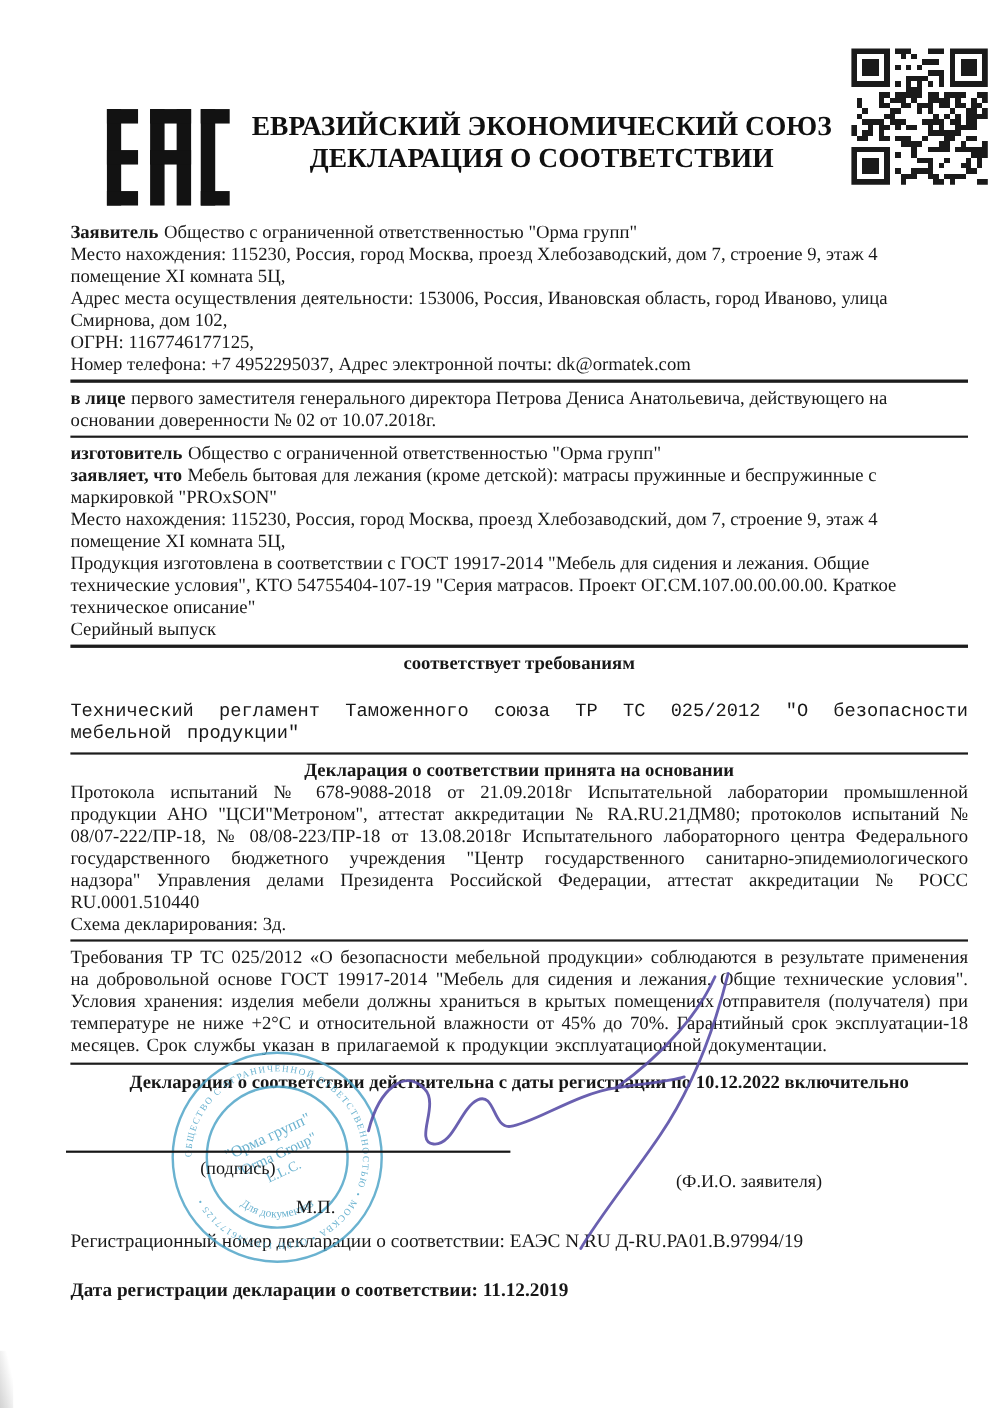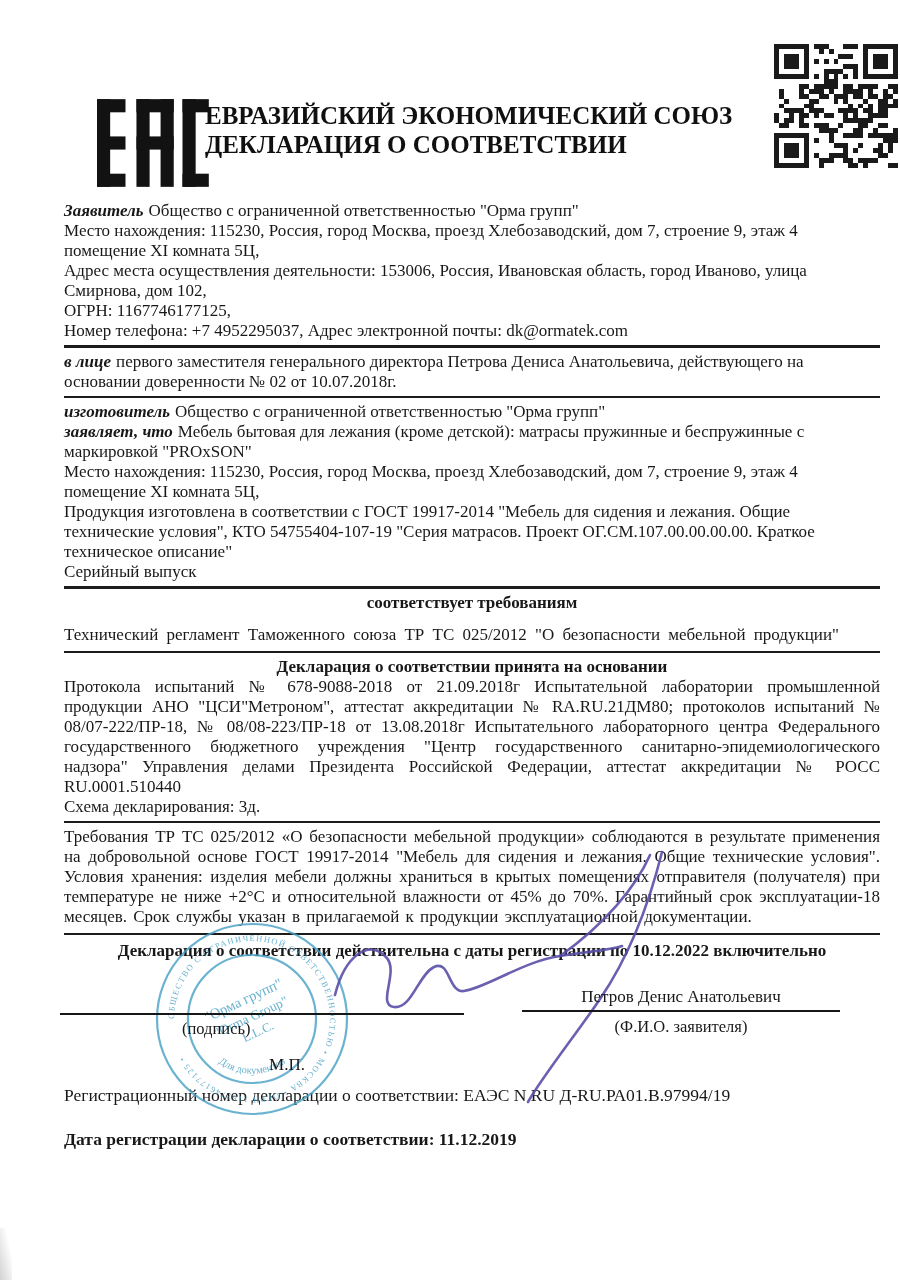--- a/index.html
+++ b/index.html
@@ -1,43 +1,43 @@
 <!DOCTYPE html>
 <html><head>
 <meta charset="utf-8">
 <style>
   html,body{margin:0;padding:0;background:#ffffff;}
   .page{position:relative;width:900px;height:1280px;background:#fff;overflow:hidden;
         font-family:"Liberation Serif","DejaVu Serif",serif;color:#181818;}
   
   .eac-logo{position:absolute;left:97px;top:98px;width:114px;height:90px;}
-  .title{position:absolute;left:205px;top:101px;width:575px;
+  .title{position:absolute;left:205px;top:101px;width:575px;text-align:center;
          font-weight:bold;font-size:25px;line-height:29px;color:#101010;}
   .qr{position:absolute;left:774px;top:44px;width:124px;height:124px;}
   
   .doc-body{position:absolute;left:64px;top:201px;width:816px;font-size:17px;line-height:20px;}
   p{margin:0;}
   .b{font-weight:bold;text-align:center;}
-  .lbl{font-weight:bold;margin-right:5px;font-style:italic;}
+  .lbl{font-weight:bold;margin-right:5px;}
   .sep{border:0;border-top:2px solid #1c1c1c;margin:4px 0 4px;}
   .sep.thick{border-top-width:3px;}
   .just{text-align:justify;}
   .ws4{word-spacing:4px;}
   .ws2{word-spacing:2px;}
-  .mt8{margin-top:12px;}
+  .mt8{margin-top:25px;font-family:Liberation Mono, monospace;}
   .mt6{margin-top:6px;}
   .mb6{margin-bottom:6px;}
   
   .sig-row{position:relative;height:92px;margin-top:16px;}
   .sig-line-left{position:absolute;left:-4px;top:36px;width:404px;border-bottom:2px solid #161616;}
   .sig-caption{position:absolute;left:118px;top:42px;width:170px;font-size:16.5px;}
   .mp{position:absolute;left:168px;top:78px;width:110px;text-align:center;font-size:17px;}
   .fio-name{position:absolute;left:458px;top:10px;width:318px;text-align:center;
             border-bottom:2px solid #161616;padding-bottom:3px;font-size:17px;}
-  .fio-caption{position:absolute;left:458px;top:40px;width:318px;text-align:center;font-size:16.5px;}
+  .fio-caption{position:absolute;left:458px;top:54px;width:318px;text-align:center;font-size:16.5px;}
   .stamp{position:absolute;left:88px;top:-58px;width:200px;height:200px;opacity:.82;}
   .scrawl{position:absolute;left:250px;top:-152px;width:430px;height:292px;opacity:.9;}
   
   .reg-num{margin-top:16px;font-weight:normal;font-size:17.5px;}
   .reg-date{margin-top:24px;font-weight:bold;font-size:17.5px;}
   .corner-shadow{position:absolute;left:0;bottom:0;width:12px;height:52px;
      background:linear-gradient(to top right,#bfbfbf,rgba(255,255,255,0) 75%);opacity:.7;}
 </style>
 </head>
 <body>
@@ -433,21 +433,20 @@
         <g stroke="#5a4fa8" stroke-width="2.6" fill="none" stroke-linecap="round">
           <path d="M348,27 C336,75 316,130 286,174 C266,204 228,252 214,277"></path>
           <path d="M21,170 C31,130 55,114 72,132 C86,146 62,180 80,182 C98,184 104,150 120,142 C136,134 134,168 150,166 C172,163 210,136 246,131 C272,127 296,125 308,121"></path>
           <path d="M246,131 C290,100 322,62 336,30"></path>
         </g>
       </svg>
 
       <div class="sig-line-left"></div>
       <div class="sig-caption">(подпись)</div>
       <div class="mp">М.П.</div>
-      <div class="fio-name">Петров Денис Анатольевич</div>
       <div class="fio-caption">(Ф.И.О. заявителя)</div>
     </div>
 
     <p class="reg-num">Регистрационный номер декларации о соответствии: ЕАЭС N RU Д-RU.РА01.В.97994/19</p>
     <p class="reg-date">Дата регистрации декларации о соответствии: 11.12.2019</p>
   </div>
 
   <div class="corner-shadow"></div>
 </div>
 

